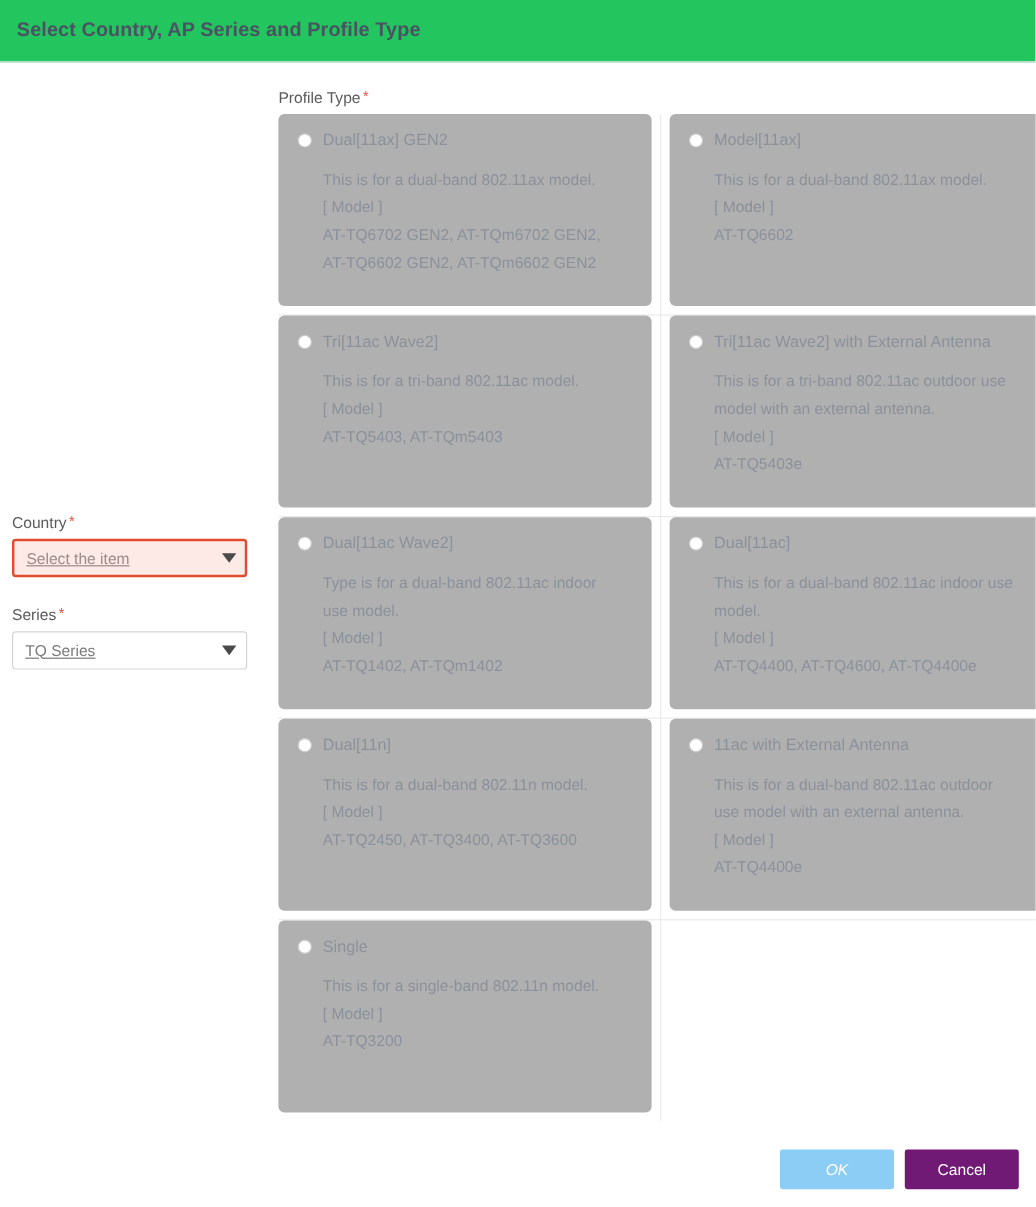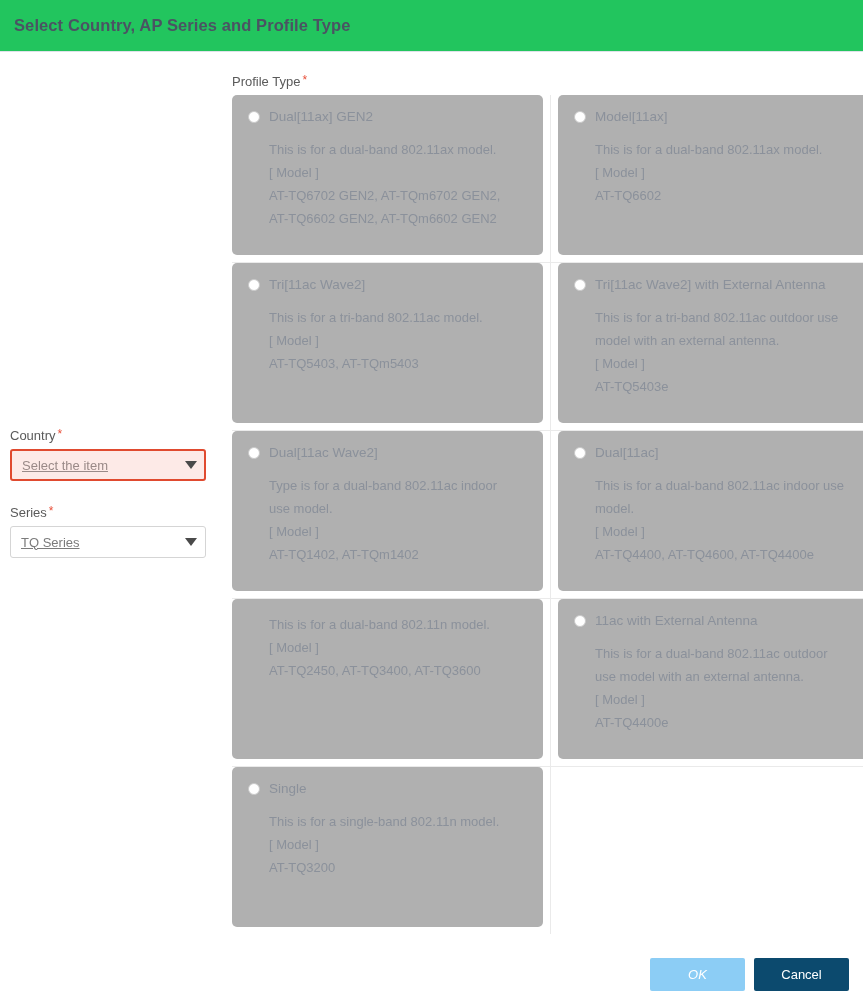--- a/index.html
+++ b/index.html
@@ -178,21 +178,21 @@
     min-width: 95px;
     border: none;
     border-radius: 2px;
     font-size: 13px;
     font-family: "Liberation Sans", sans-serif;
     color: #ffffff;
     cursor: pointer;
     padding: 0 14px;
   }
   .btn-ok { background: #8ccdf5; font-style: italic; }
-  .btn-cancel { background: #0c4a6e; }
+  .btn-cancel { background: #701a75; }
 </style>
 </head>
 <body>
 
 <div class="dialog-header">
   <div class="dialog-title">Select Country, AP Series and Profile Type</div>
 </div>
 
 <div class="dialog-body">
 
@@ -300,20 +300,24 @@
             <div class="card-line">This is for a dual-band 802.11ac indoor use
 model.</div>
             <div class="card-line">[ Model ]</div>
             <div class="card-line">AT-TQ4400, AT-TQ4600, AT-TQ4400e</div>
           </div>
         </div>
       </div>
 
       <div class="grid-cell">
         <div class="profile-card">
+          <div class="card-head">
+            <span class="radio"></span>
+            <span class="card-title">Dual[11n]</span>
+          </div>
           <div class="card-body">
             <div class="card-line">This is for a dual-band 802.11n model.</div>
             <div class="card-line">[ Model ]</div>
             <div class="card-line">AT-TQ2450, AT-TQ3400, AT-TQ3600</div>
           </div>
         </div>
       </div>
 
       <div class="grid-cell col2">
         <div class="profile-card">

